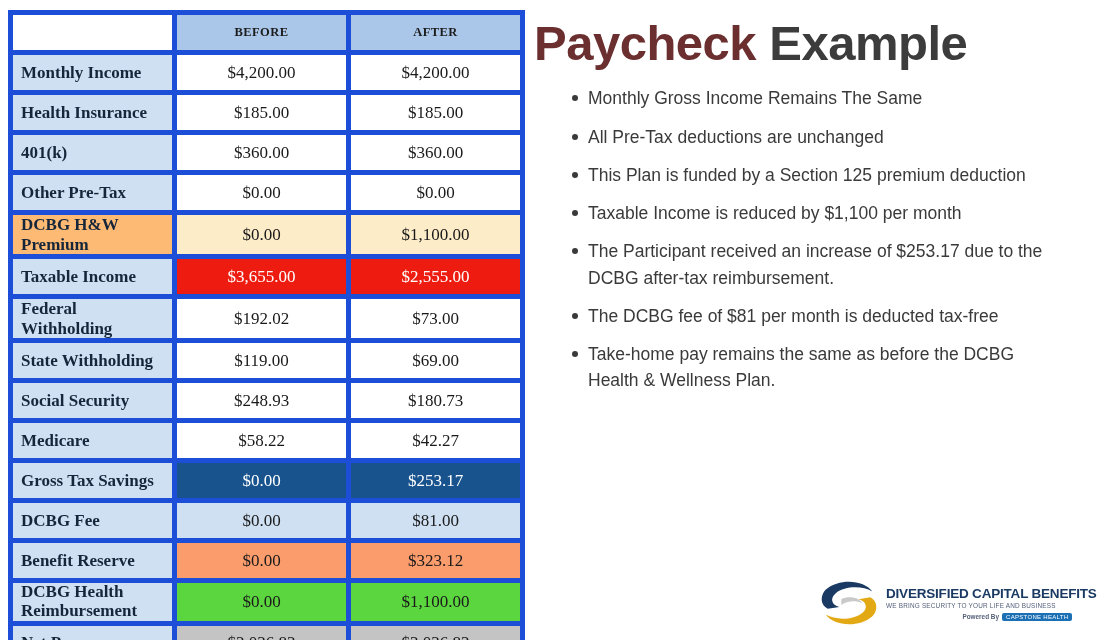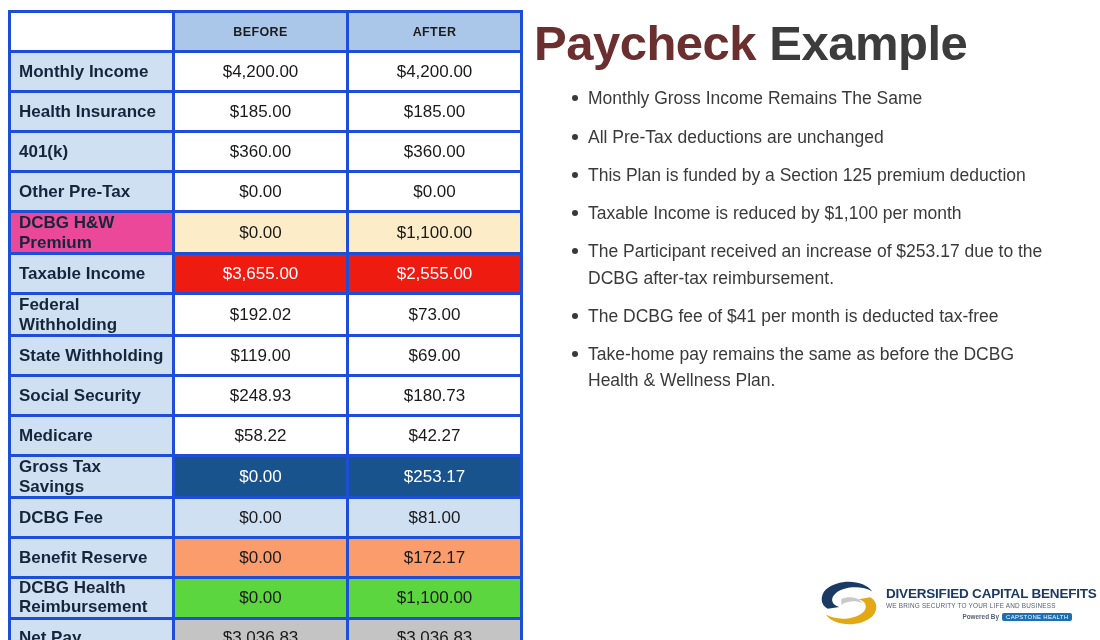--- a/index.html
+++ b/index.html
@@ -25,24 +25,25 @@
   }
   table.paycheck {
     border-collapse: collapse;
     width: 512px;
     table-layout: fixed;
   }
   table.paycheck col.c-label { width: 164px; }
   table.paycheck col.c-val { width: 174px; }
 
   table.paycheck td, table.paycheck th {
-    border: 3px solid #1d4ed8;
+    border: 5px solid #1d4ed8;
     height: 40px;
     padding: 0 8px;
     vertical-align: middle;
+    font-family: Liberation Serif, serif;
   }
   .hdr-blank { background: #ffffff; border: none; }
   .hdr-cell {
     background: #aac6e8;
     color: #1c1c1c;
     font-size: 12.5px;
     font-weight: bold;
     text-align: center;
     letter-spacing: .4px;
   }
@@ -56,21 +57,21 @@
   }
   .val {
     background: #ffffff;
     color: #1a1a1a;
     font-size: 17px;
     text-align: center;
     font-weight: normal;
   }
 
   
-  .row-hw .lbl { background: #ec4899; margin-top: 28px; }
+  .row-hw .lbl { background: #fdba74; margin-top: 28px; }
   .row-hw .val { background: #fdecc8; }
 
   .row-taxable .lbl { background: #cfe0f3; }
   .row-taxable .val { background: #ee1c10; color: #ffffff; }
 
   .row-savings .lbl { background: #cfe0f3; }
   .row-savings .val { background: #18538e; color: #ffffff; }
 
   .row-fee .lbl { background: #cfe0f3; }
   .row-fee .val { background: #cfe0f3; color: #1a1a1a; }
@@ -255,21 +256,21 @@
           <td class="val">$253.17</td>
         </tr>
         <tr class="row-fee">
           <td class="lbl">DCBG Fee</td>
           <td class="val">$0.00</td>
           <td class="val">$81.00</td>
         </tr>
         <tr class="row-reserve">
           <td class="lbl">Benefit Reserve</td>
           <td class="val">$0.00</td>
-          <td class="val">$172.17</td>
+          <td class="val">$323.12</td>
         </tr>
         <tr class="row-reimb row-two-line">
           <td class="lbl">DCBG Health Reimbursement</td>
           <td class="val">$0.00</td>
           <td class="val">$1,100.00</td>
         </tr>
         <tr class="row-netpay">
           <td class="lbl">Net Pay</td>
           <td class="val">$3,036.83</td>
           <td class="val">$3,036.83</td>
@@ -280,21 +281,21 @@
 
   <div class="content">
     <h1 class="title"><span class="accent">Paycheck</span><span> Example</span></h1>
 
     <ul class="bullets">
       <li>Monthly Gross Income Remains The Same</li>
       <li>All Pre-Tax deductions are unchanged</li>
       <li>This Plan is funded by a Section 125 premium deduction</li>
       <li>Taxable Income is reduced by $1,100 per month</li>
       <li>The Participant received an increase of $253.17 due to the DCBG after-tax reimbursement.</li>
-      <li>The DCBG fee of $41 per month is deducted tax-free</li>
+      <li>The DCBG fee of $81 per month is deducted tax-free</li>
       <li>Take-home pay remains the same as before the DCBG Health &amp; Wellness Plan.</li>
     </ul>
 
     <div class="logo">
       <div class="logo-mark">
         <svg viewBox="0 0 60 58" width="58" height="56" aria-hidden="true">
           <path d="M6 14 C20 2, 46 4, 54 16 C44 10, 26 10, 16 18 C10 23, 12 30, 20 32 L8 34 C0 30, 0 20, 6 14 Z" fill="#1b3a63"></path>
           <path d="M54 42 C40 54, 14 52, 6 40 C16 46, 34 46, 44 38 C50 33, 48 26, 40 24 L52 22 C60 26, 60 36, 54 42 Z" fill="#e2a914"></path>
           <path d="M22 24 C30 20, 40 22, 44 28 C36 25, 28 26, 22 30 Z" fill="#c9c9c9"></path>
         </svg>

